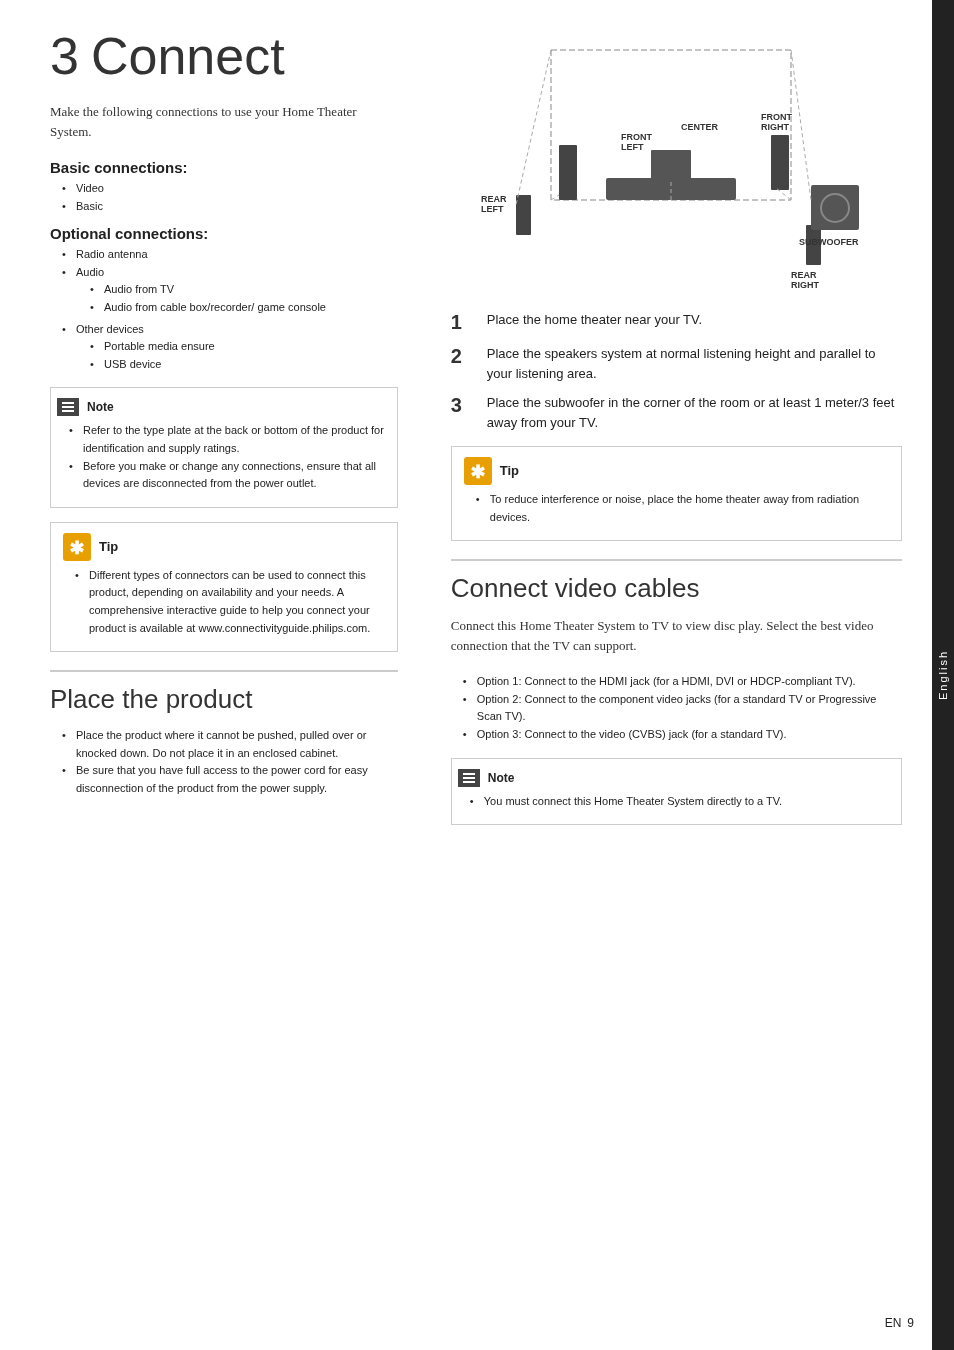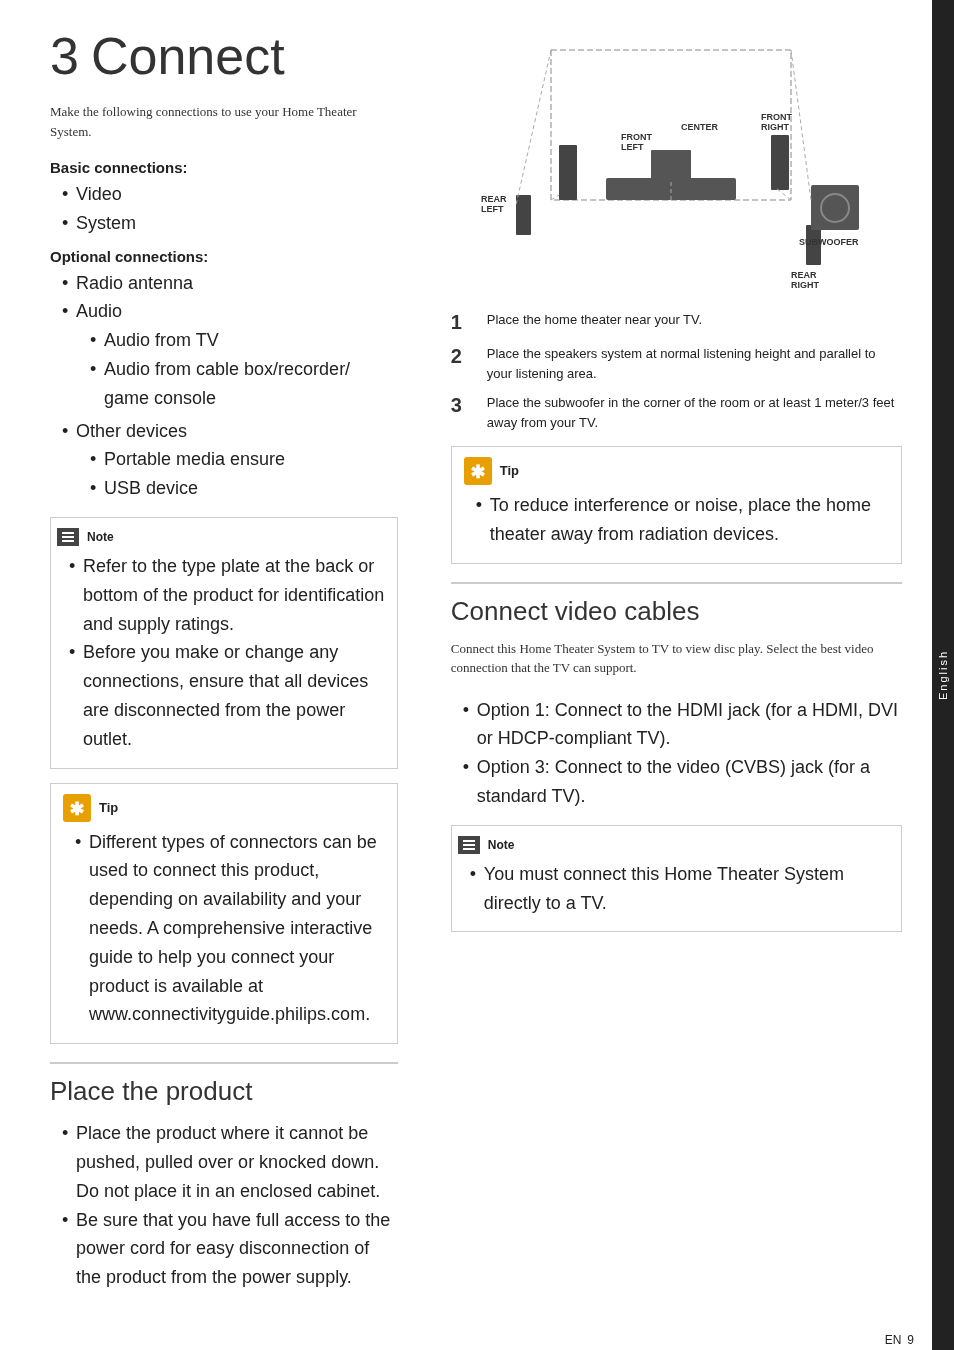--- a/index.html
+++ b/index.html
@@ -91,21 +91,21 @@
 
     .bullet-list {
       list-style: none;
       padding-left: 12px;
       margin-bottom: 4px;
     }
     .bullet-list li {
       position: relative;
       padding-left: 14px;
       line-height: 1.6;
-      font-size: 18px;
+      font-size: 11px;
     }
     .bullet-list li::before {
       content: "•";
       position: absolute;
       left: 0;
     }
     .bullet-list .sub-list {
       padding-left: 14px;
     }
     .bullet-list .sub-list li {
@@ -229,21 +229,21 @@
 
       <div class="chapter-heading">
         <span class="chapter-num">3</span><span>Connect</span>
       </div>
 
       <p class="intro-text">Make the following connections to use your Home Theater System.</p>
 
       <div class="section-label">Basic connections:</div>
       <ul class="bullet-list">
         <li>Video</li>
-        <li>System</li>
+        <li>Basic</li>
       </ul>
 
       <div class="section-label">Optional connections:</div>
       <ul class="bullet-list">
         <li>Radio antenna</li>
         <li>
           <span>Audio</span>
           <ul class="bullet-list sub-list">
             <li>Audio from TV</li>
             <li>Audio from cable box/recorder/ game console</li>
@@ -367,20 +367,21 @@
         <ul class="bullet-list">
           <li>To reduce interference or noise, place the home theater away from radiation devices.</li>
         </ul>
       </div>
 
       <hr class="section-divider">
       <h2 class="section-heading">Connect video cables</h2>
       <p class="intro-text">Connect this Home Theater System to TV to view disc play. Select the best video connection that the TV can support.</p>
       <ul class="bullet-list">
         <li>Option 1: Connect to the HDMI jack (for a HDMI, DVI or HDCP-compliant TV).</li>
+        <li>Option 2: Connect to the component video jacks (for a standard TV or Progressive Scan TV).</li>
         <li>Option 3: Connect to the video (CVBS) jack (for a standard TV).</li>
       </ul>
 
       <div class="note-box">
         <div class="note-box-header">
           <div class="note-icon">
             <div class="note-icon-lines">
               <div class="note-icon-line"></div>
               <div class="note-icon-line"></div>
               <div class="note-icon-line"></div>
@@ -388,17 +389,17 @@
           </div>
           <span>Note</span>
         </div>
         <ul class="bullet-list">
           <li>You must connect this Home Theater System directly to a TV.</li>
         </ul>
       </div>
     </div>
   </div>
 
-  <div style="position:absolute; bottom:3px; right:40px; font-size:12px; display:flex; align-items:center; gap:6px;">
+  <div style="position:absolute; bottom:20px; right:40px; font-size:12px; display:flex; align-items:center; gap:6px;">
     <span>EN</span>
     <span>9</span>
   </div>
 </div>
 
 </body></html>

